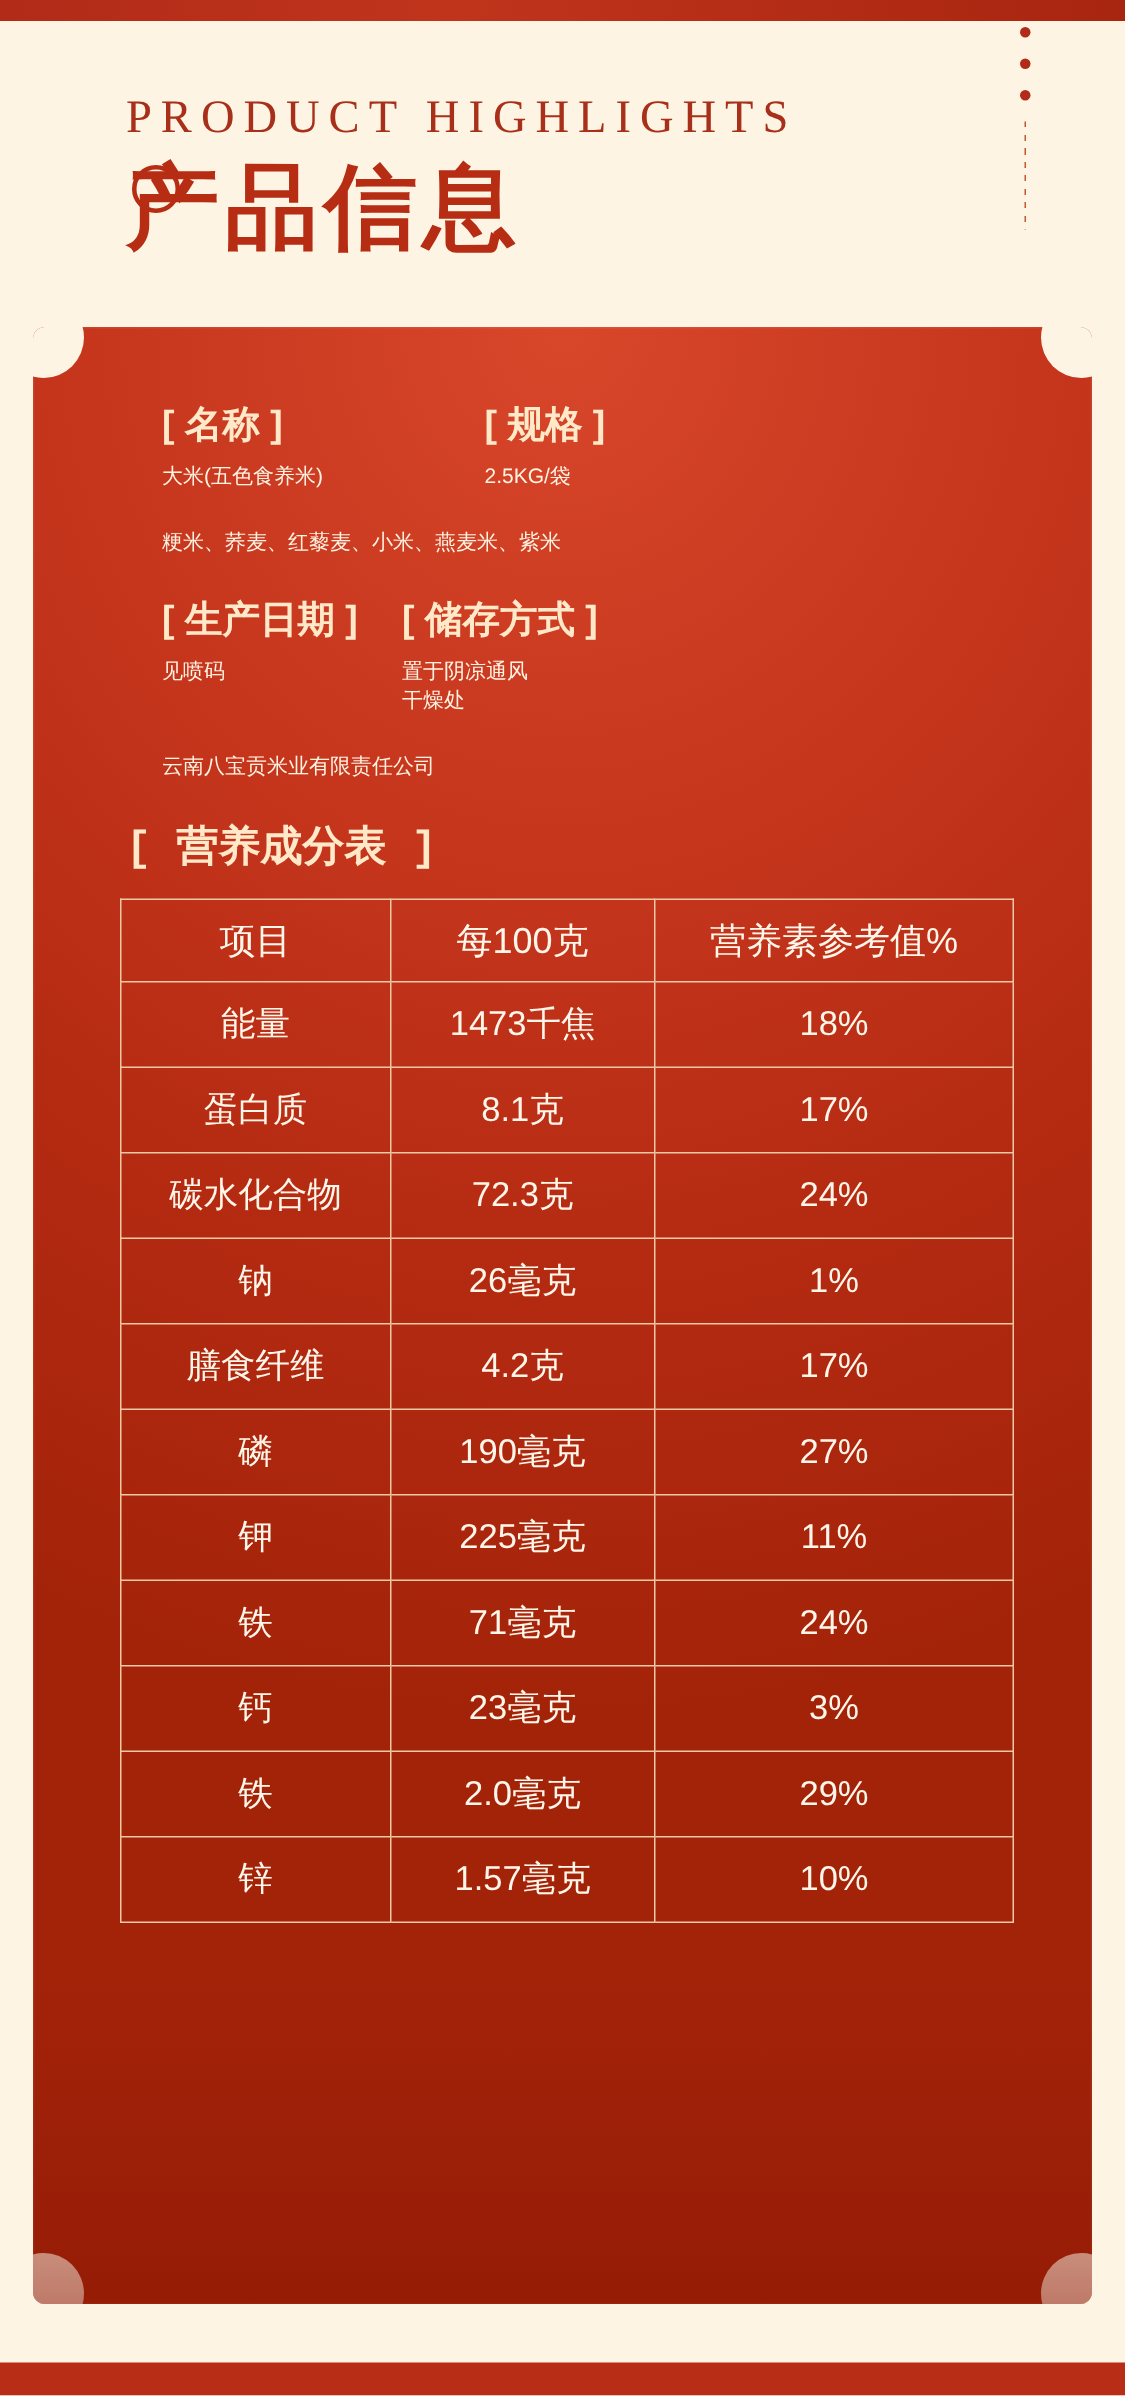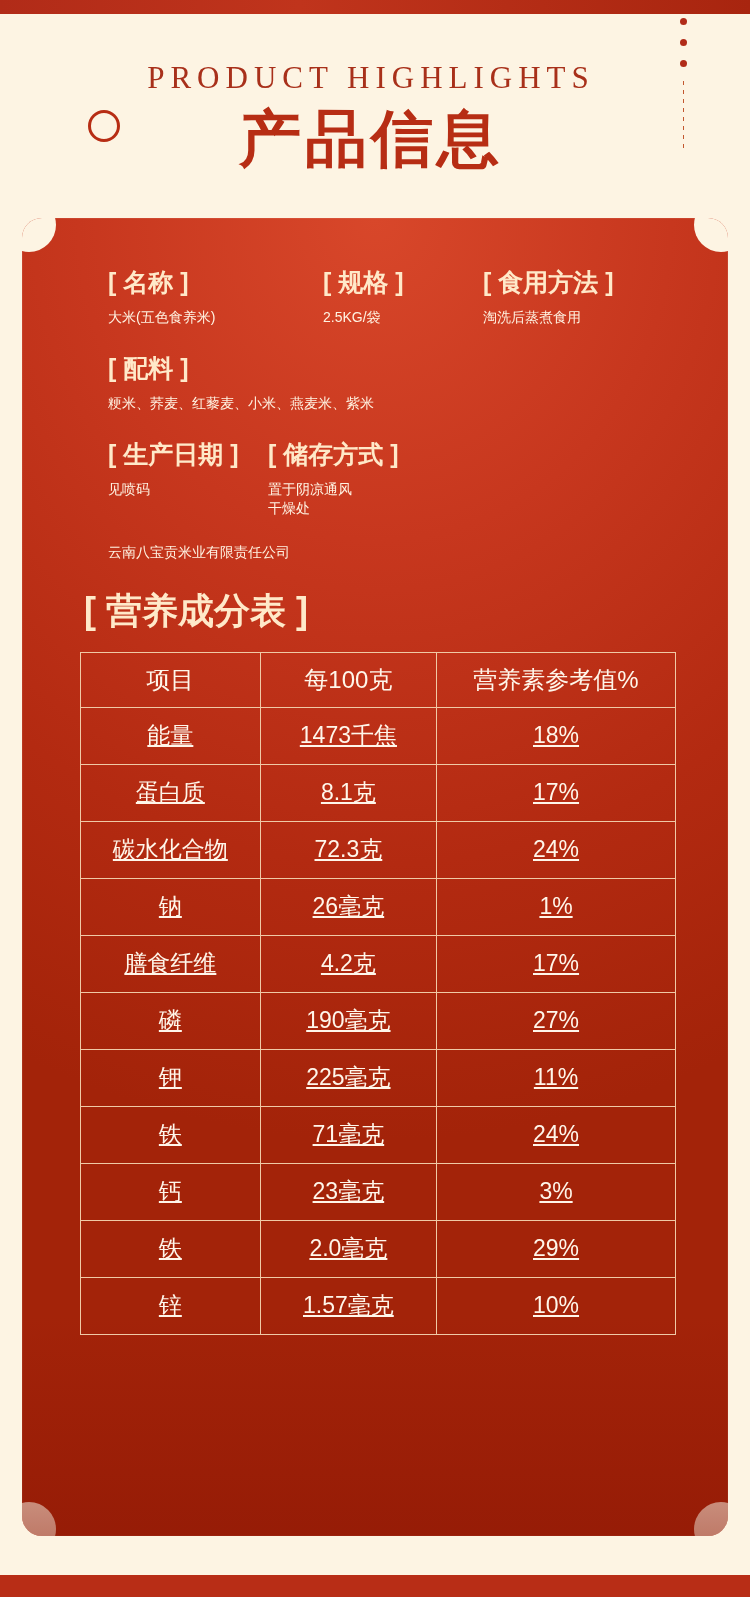--- a/index.html
+++ b/index.html
@@ -30,21 +30,20 @@
     height: 22px;
     background: #b82d16;
   }
 
   
   .header {
     position: absolute;
     top: 60px;
     left: 0;
     width: 658px;
-    text-align: center;
   }
   .eyebrow {
     font-family: "Liberation Serif", "DejaVu Serif", serif;
     font-size: 31px;
     letter-spacing: 6px;
     color: #a8301a;
     margin-left: 84px;
     font-weight: 500;
   }
   .cn-title {
@@ -87,21 +86,21 @@
     background: repeating-linear-gradient(to bottom, #c2572f 0 4px, transparent 4px 9px);
   }
 
   
   .panel {
     position: absolute;
     top: 218px;
     left: 22px;
     width: 706px;
     height: 1318px;
-    border-radius: 20px;
+    border-radius: 8px;
     background:
       radial-gradient(120% 70% at 50% 0%, #d8472a 0%, #c7371e 35%, #b32a11 70%, #a32309 100%);
     box-shadow: 0 0 0 1px rgba(255,255,255,0.07) inset;
     color: #ffffff;
     overflow: hidden;
   }
   .panel::after{
     content:"";
     position:absolute;
     left:0; right:0; bottom:0;
@@ -151,25 +150,25 @@
   }
   .row3 .col { flex: none; }
   .c1 { width: 215px; }
   .c2 { width: 160px; }
   .c3 { width: 220px; }
 
   .block-single { margin-bottom: 26px; }
 
   
   .nutri-title {
-    font-size: 36px;
+    font-size: 28px;
     font-weight: bold;
     color: #ffe9c9;
     margin: 18px 0 16px 62px;
-    font-family: Liberation Sans, sans-serif;
+    font-family: Liberation Mono, monospace;
   }
 
   
   table.nutri {
     width: 596px;
     margin-left: 58px;
     border-collapse: collapse;
     border: 1px solid #f0c9a6;
     padding-left: 40px;
   }
@@ -180,21 +179,20 @@
     font-family: "Liberation Sans", sans-serif;
   }
   table.nutri th {
     font-size: 24px;
     font-weight: normal;
     height: 52px;
   }
   table.nutri td {
     font-size: 23px;
     height: 54px;
-    text-decoration: underline;
   }
   table.nutri td.col0 { width: 180px; }
   table.nutri td.col1 { width: 176px; }
   table.nutri td.col2 { width: 240px; }
 </style>
 </head>
 <body>
 
 <div class="top-bar"></div>
 <div class="bottom-bar"></div>
@@ -223,29 +221,24 @@
     <div class="info-block">
       <div class="row3">
         <div class="col c1">
           <div class="label">[ 名称 ]</div>
           <div class="value">大米(五色食养米)</div>
         </div>
         <div class="col c2">
           <div class="label">[ 规格 ]</div>
           <div class="value">2.5KG/袋</div>
         </div>
-        <div class="col c3">
-          <div class="label">[ 食用方法 ]</div>
-          <div class="value">淘洗后蒸煮食用</div>
-        </div>
       </div>
     </div>
 
     <div class="info-block block-single">
-      <div class="label">[ 配料 ]</div>
       <div class="value">粳米、荞麦、红藜麦、小米、燕麦米、紫米</div>
     </div>
 
     <div class="info-block">
       <div class="row3">
         <div class="col c2">
           <div class="label">[ 生产日期 ]</div>
           <div class="value">见喷码</div>
         </div>
         <div class="col c3">

